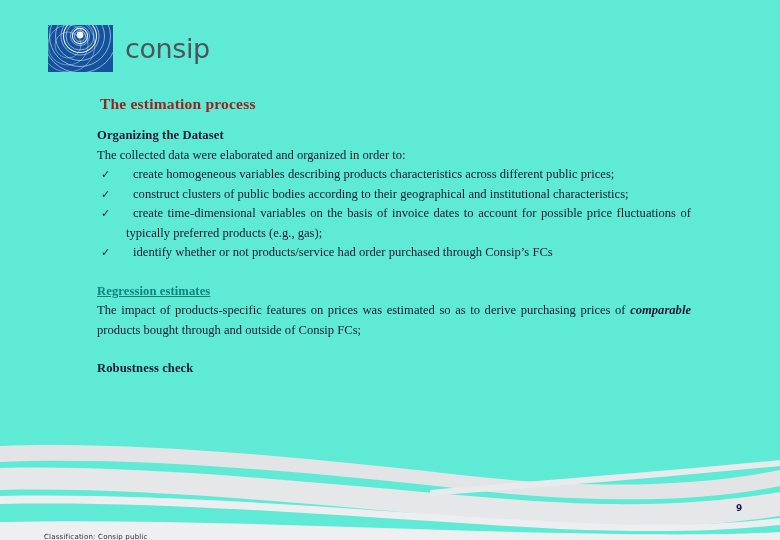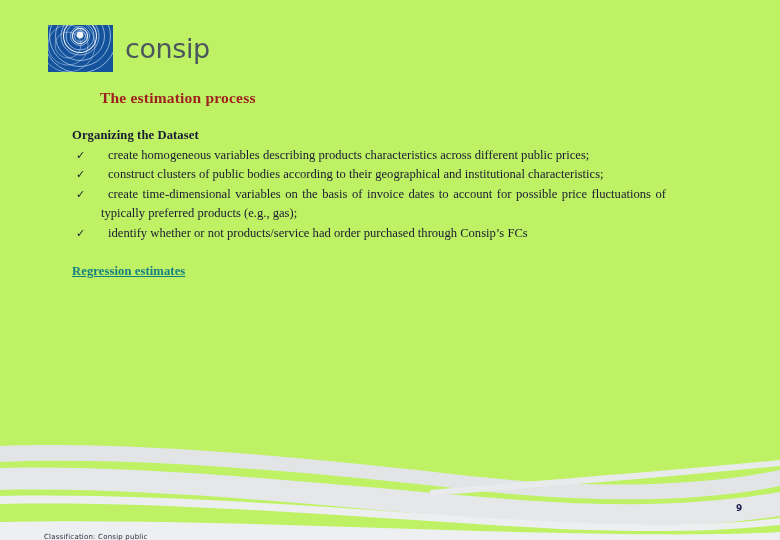--- a/index.html
+++ b/index.html
@@ -15,21 +15,21 @@
     font-family: "Liberation Serif", serif;
     color: #191933;
   }
 
   
   #slide {
     position: absolute;
     inset: 0;
     width: 780px;
     height: 540px;
-    background: #bef264;
+    background: #5eead4;
   }
 
   
   #logo-block {
     position: absolute;
     left: 48px;
     top: 25px;
     height: 47px;
     display: flex;
     align-items: center;
@@ -51,33 +51,33 @@
     letter-spacing: -0.4px;
     color: #4b555e;
     font-weight: 500;
     white-space: nowrap;
   }
 
   
   #slide-title {
     position: absolute;
     left: 100px;
-    top: 89px;
+    top: 95px;
     font-family: "Liberation Serif", serif;
     font-weight: bold;
     font-size: 15.5px;
     color: #9e1f1f;
     letter-spacing: 0.2px;
     white-space: nowrap;
   }
 
   
   #content {
     position: absolute;
-    left: 72px;
+    left: 97px;
     top: 126px;
     width: 594px;
     font-size: 12.6px;
     line-height: 19.5px;
   }
   .head-bold {
     font-weight: bold;
     letter-spacing: 0.1px;
   }
   .para {
@@ -182,20 +182,21 @@
       </svg>
     </span>
     <span id="logo-wordmark">consip</span>
   </div>
 
   <div id="slide-title">The estimation process</div>
 
   <div id="content">
 
     <div class="para head-bold">Organizing the Dataset</div>
+    <div class="para">The collected data were elaborated and organized in order to:</div>
 
     <ul class="checks">
       <li>
         <span class="tick">✓</span>
         <span class="txt">create homogeneous variables describing products characteristics across different public prices;</span>
       </li>
       <li>
         <span class="tick">✓</span>
         <span class="txt">construct clusters of public bodies according to their geographical and institutional characteristics;</span>
       </li>
@@ -207,23 +208,25 @@
         <span class="tick">✓</span>
         <span class="txt">identify whether or not products/service had order purchased through Consip’s FCs</span>
       </li>
     </ul>
 
     <div class="gap-md"></div>
 
     <div class="para">
       <span class="sec-regr">Regression estimates</span>
     </div>
+    <div class="para-just"><span>The impact of products-specific features on prices was estimated so as to derive purchasing prices of </span><span class="bi">comparable</span><span> products bought through and outside of Consip FCs;</span></div>
 
     <div class="gap-md"></div>
 
+    <div class="para head-bold">Robustness check</div>
   </div>
 
   <svg id="swoosh" viewBox="0 0 780 110" preserveAspectRatio="none">
     <path d="M0,16 C140,10 330,30 470,46 C600,60 700,56 780,40 L780,56 C700,72 600,74 470,60 C330,44 140,26 0,32 Z" fill="#e2e4e6"></path>
     <path d="M0,38 C160,34 360,58 520,70 C630,78 710,74 780,62 L780,86 C710,97 630,100 520,92 C360,80 160,56 0,60 Z" fill="#e5e7e9"></path>
     <path d="M0,66 C180,62 400,84 560,92 C660,97 720,95 780,88 L780,95 C720,101 660,103 560,99 C400,91 180,70 0,74 Z" fill="#eceeef"></path>
     <path d="M0,92 C200,88 430,102 620,104 C700,105 745,104 780,102 L780,110 L0,110 Z" fill="#edeff0"></path>
     <path d="M430,60 C540,50 660,42 780,30 L780,36 C660,48 540,57 430,66 Z" fill="#e8eaec"></path>
   </svg>
 

